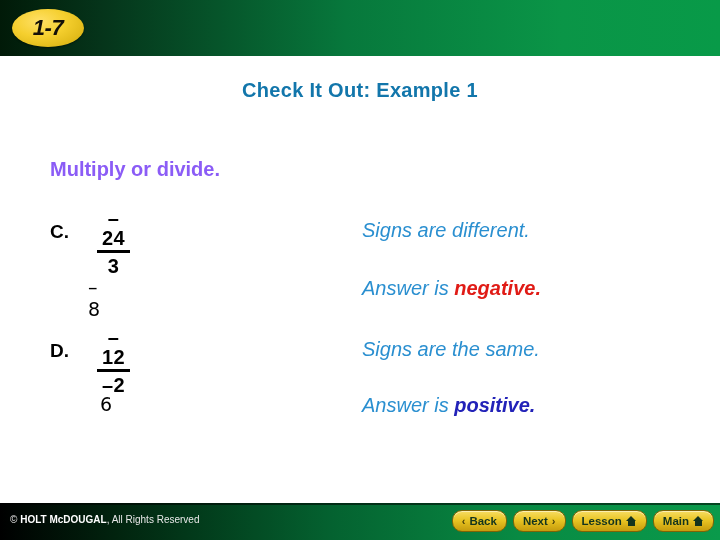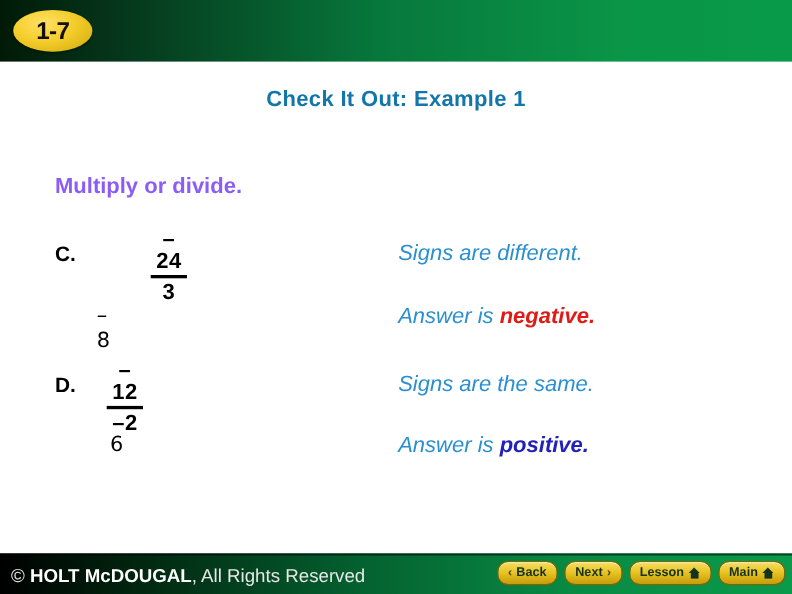--- a/index.html
+++ b/index.html
@@ -17,20 +17,21 @@
 
   
   .header {
     position: absolute;
     left: 0;
     top: 0;
     width: 720px;
     height: 56px;
     background: linear-gradient(to right, #011a08 0%, #05341a 14%, #07783c 48%, #0a9547 78%, #089a48 100%);
     overflow: hidden;
+    font-style: italic;
   }
   .badge {
     position: absolute;
     left: 12px;
     top: 9px;
     width: 72px;
     height: 38px;
     border-radius: 50%;
     background: radial-gradient(ellipse at 38% 32%, #ffe066 0%, #f5cf2e 42%, #e0b918 76%, #c9a40f 100%);
     box-shadow: 0 1px 2px rgba(0,0,0,0.45);
@@ -168,21 +169,21 @@
     left: 0;
     top: 0;
     width: 720px;
     height: 2px;
     background: rgba(0,0,0,0.55);
   }
   .copyright {
     position: absolute;
     left: 10px;
     top: 11px;
-    font-size: 17px;
+    font-size: 10px;
     color: #e8e8e8;
     white-space: nowrap;
   }
   .copyright b {
     color: #ffffff;
     font-weight: bold;
   }
   .navbar {
     position: absolute;
     right: 6px;
@@ -250,21 +251,21 @@
 </div>
 
 <div class="slide">
 
   <div class="example-title">Check It Out: Example 1</div>
 
   <div class="instruction">Multiply or divide.</div>
 
   <div class="prob">
     <div class="prob-label" style="left:50px; top:163px;">C.</div>
-    <div class="frac" style="left:97px; top:150px;margin-left:40px;">
+    <div class="frac" style="left:97px; top:150px;">
       <span class="num">–24</span>
       <span class="bar"></span>
       <span class="den">3</span>
     </div>
     <div class="answer" style="left:88px; top:218px;">–8</div>
   </div>
 
   <div class="prob">
     <div class="prob-label" style="left:50px; top:282px;">D.</div>
     <div class="frac" style="left:97px; top:269px;">

